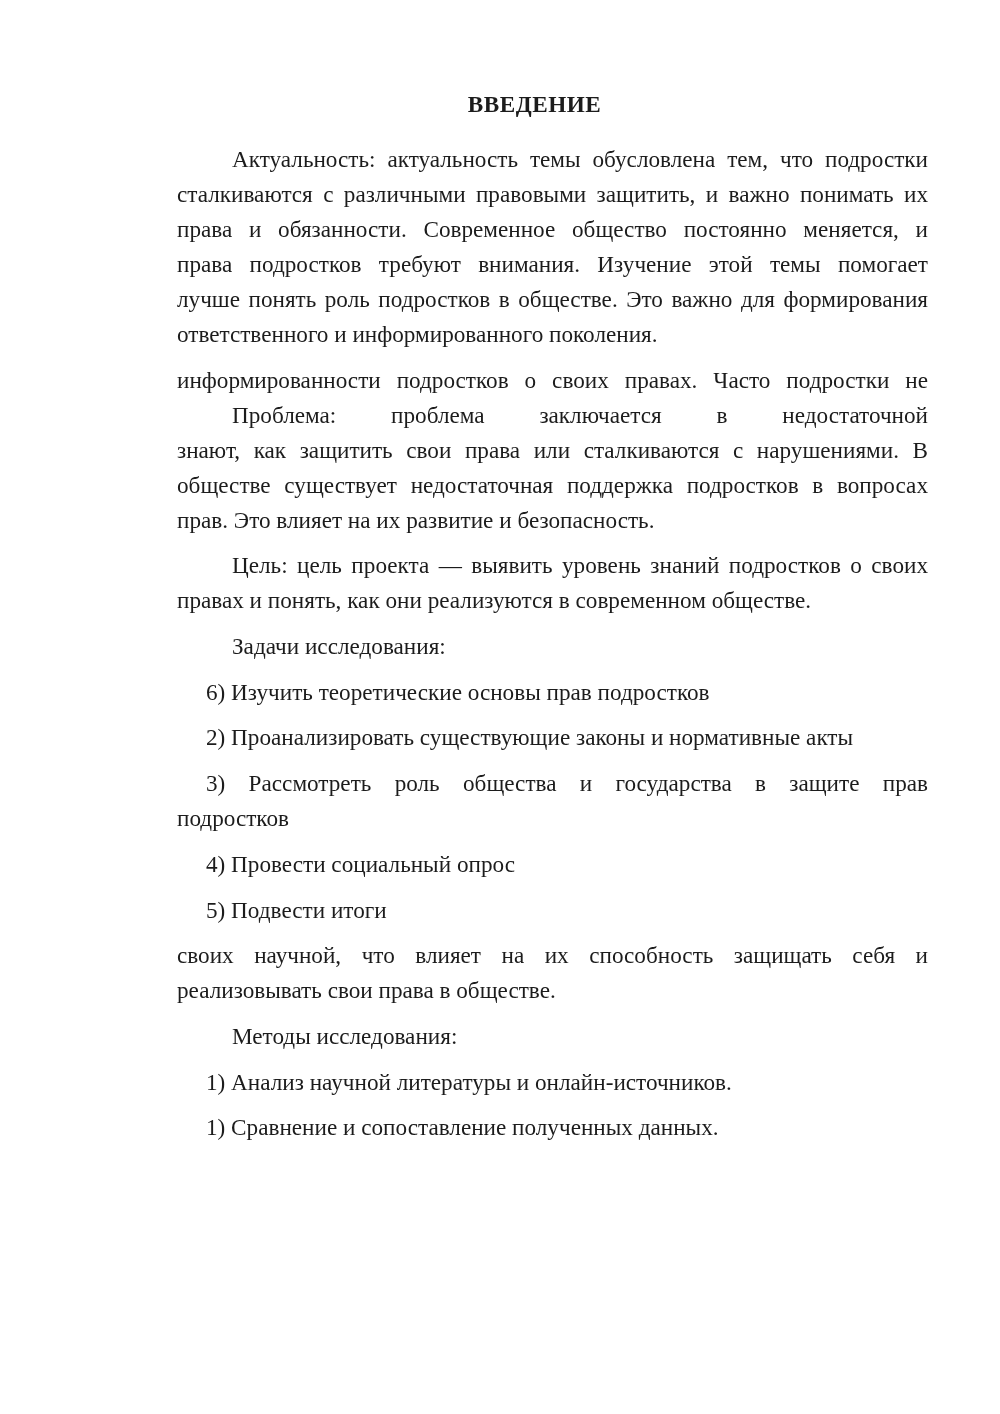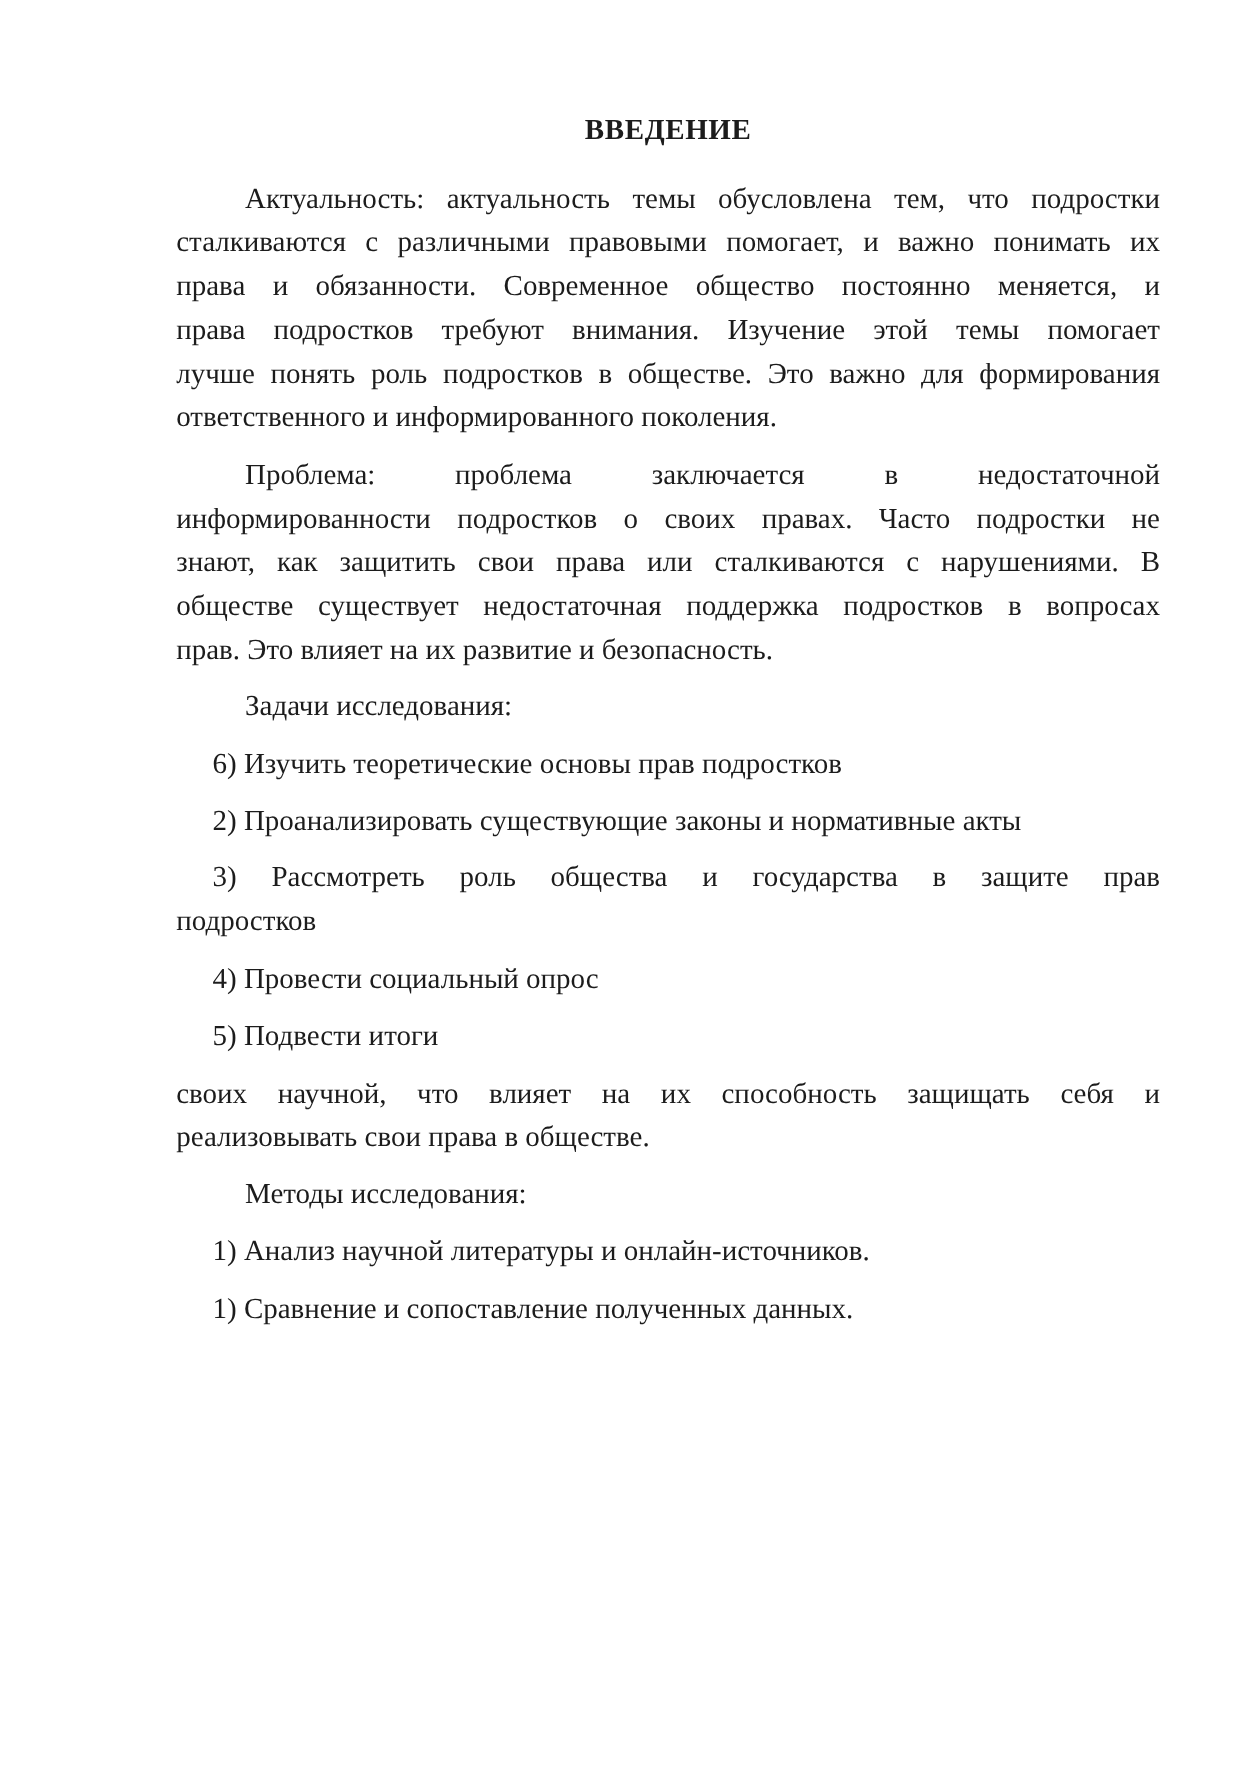--- a/index.html
+++ b/index.html
@@ -33,20 +33,21 @@
     letter-spacing: 0.5px;
   }
   .block {
     margin: 0 0 10.7px 0;
     padding: 0;
   }
   .jline {
     display: block;
     text-align: justify;
     text-align-last: justify;
+    margin-left: 36px;
   }
   .jline.last {
     text-align-last: auto;
   }
   .ind-p { text-indent: 55px; }
   .ind-l { text-indent: 29px; }
   .page-footer {
     position: absolute;
     left: 141px;
     top: 1322px;
@@ -60,35 +61,39 @@
 </head>
 <body>
 
 <div class="page">
   <div class="content">
 
     <h1 class="doc-title">ВВЕДЕНИЕ</h1>
 
     <p class="block">
       <span class="jline ind-p">Актуальность: актуальность темы обусловлена тем, что подростки</span>
-      <span class="jline">сталкиваются с различными правовыми помогает, и важно понимать их</span>
+      <span class="jline">сталкиваются с различными правовыми защитить, и важно понимать их</span>
       <span class="jline">права и обязанности. Современное общество постоянно меняется, и</span>
       <span class="jline">права подростков требуют внимания. Изучение этой темы помогает</span>
       <span class="jline">лучше понять роль подростков в обществе. Это важно для формирования</span>
       <span class="jline last">ответственного и информированного поколения.</span>
     </p>
 
     <p class="block">
+      <span class="jline">информированности подростков о своих правах. Часто подростки не</span>
       <span class="jline ind-p">Проблема: проблема заключается в недостаточной</span>
-      <span class="jline">информированности подростков о своих правах. Часто подростки не</span>
       <span class="jline">знают, как защитить свои права или сталкиваются с нарушениями. В</span>
       <span class="jline">обществе существует недостаточная поддержка подростков в вопросах</span>
       <span class="jline last">прав. Это влияет на их развитие и безопасность.</span>
     </p>
 
+    <p class="block">
+      <span class="jline ind-p">Цель: цель проекта — выявить уровень знаний подростков о своих</span>
+      <span class="jline last">правах и понять, как они реализуются в современном обществе.</span>
+    </p>
 
     <p class="block">
       <span class="jline ind-p last">Задачи исследования:</span>
     </p>
 
     <p class="block">
       <span class="jline ind-l last">6) Изучить теоретические основы прав подростков</span>
     </p>
 
     <p class="block">

